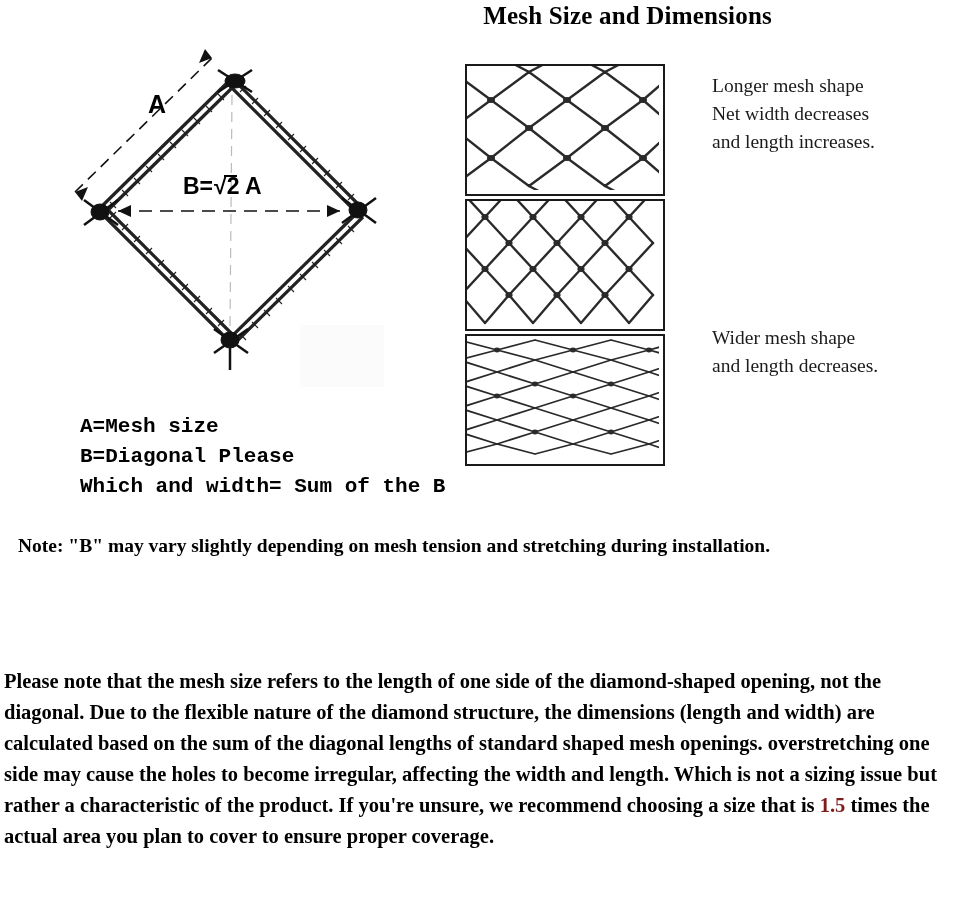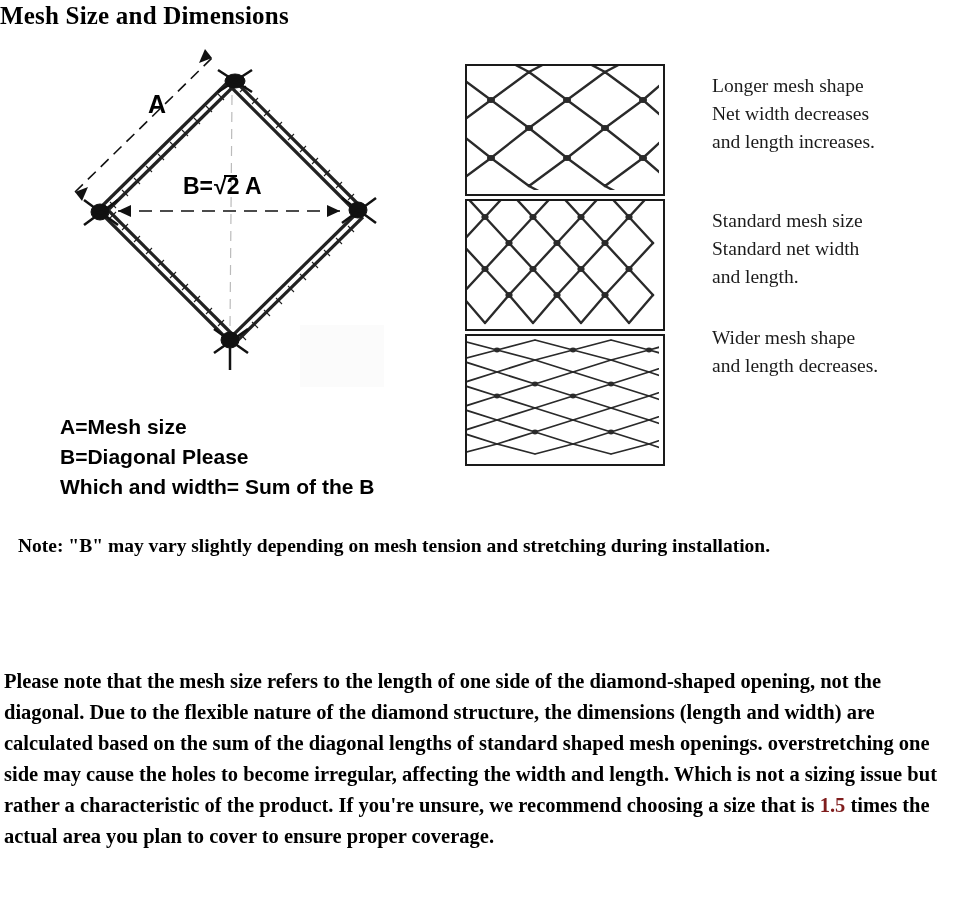--- a/index.html
+++ b/index.html
@@ -18,21 +18,21 @@
   #page {
     position: relative;
     width: 963px;
     height: 903px;
   }
   .title {
     position: absolute;
     top: 2px;
     left: 0;
     width: 772px;
-    text-align: left;
+    text-align: right;
     font-family: "Liberation Serif", serif;
     font-weight: bold;
     font-size: 25px;
     letter-spacing: 0.2px;
   }
   
   #diamond-area {
     position: absolute;
     left: 40px;
     top: 40px;
@@ -66,23 +66,23 @@
     position: absolute;
     left: 11px;
     top: 2px;
     width: 13px;
     height: 2px;
     background: #000;
   }
   
   #legend {
     position: absolute;
-    left: 60px;
+    left: 80px;
     top: 412px;
-    font-family: Liberation Sans, sans-serif;
+    font-family: Liberation Mono, monospace;
     font-weight: bold;
     font-size: 21px;
     line-height: 30px;
   }
   
   #note {
     position: absolute;
     left: 18px;
     top: 535px;
     font-family: "Liberation Serif", serif;
@@ -353,25 +353,20 @@
       </g>
     </svg>
   </div>
 
   <div class="panel-text" id="text-0">
     <div>Longer mesh shape</div>
     <div>Net width decreases</div>
     <div>and length increases.</div>
   </div>
 
-  <div class="panel-text" id="text-1">
-    <div>Standard mesh size</div>
-    <div>Standard net width</div>
-    <div>and length.</div>
-  </div>
 
   <div class="panel-text" id="text-2">
     <div>Wider mesh shape</div>
     <div>and length decreases.</div>
   </div>
 
   <p id="paragraph"><span>Please note that the mesh size refers to the length of one side of the diamond-shaped opening, not the diagonal. Due to the flexible nature of the diamond structure, the dimensions (length and width) are calculated based on the sum of the diagonal lengths of standard shaped mesh openings. overstretching one side may cause the holes to become irregular, affecting the width and length. Which is not a sizing issue but rather a characteristic of the product. If you're unsure, we recommend choosing a size that is </span><span class="hl">1.5</span><span> times the actual area you plan to cover to ensure proper coverage.</span></p>
 
 </div>
 

